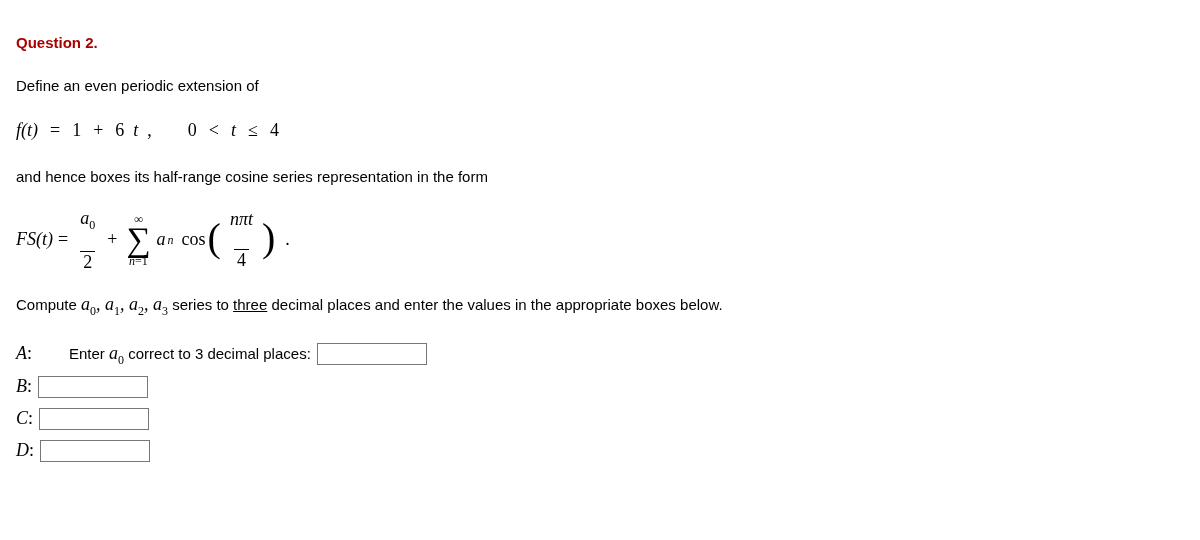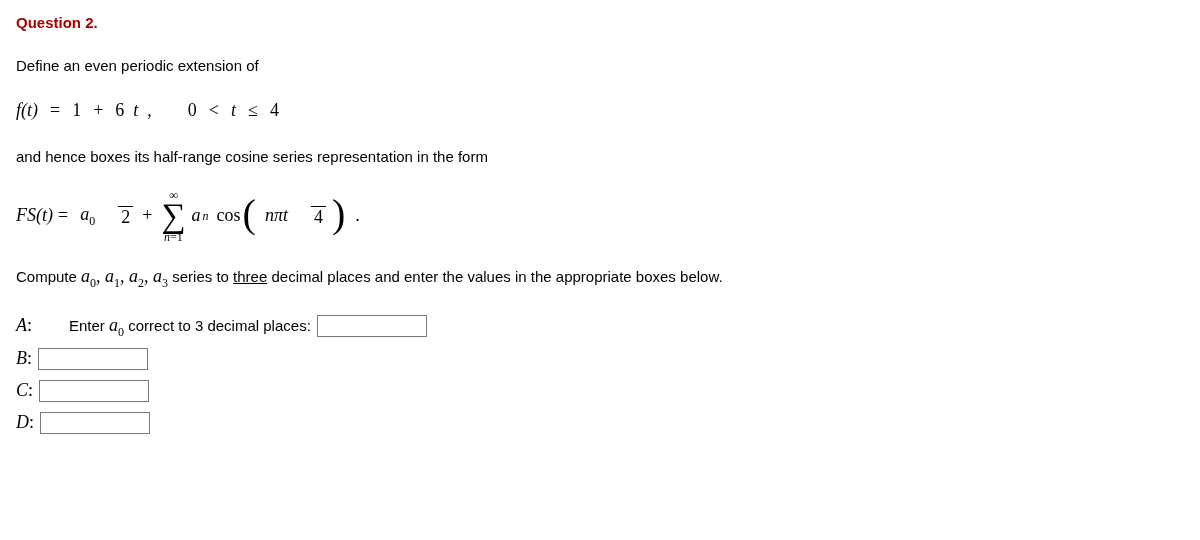--- a/index.html
+++ b/index.html
@@ -10,20 +10,21 @@
       margin: 0;
       padding: 12px 16px;
       width: 1200px;
       line-height: 1.5;
     }
     .qtitle {
       color: #aa0000;
       font-weight: bold;
       font-size: 15px;
       margin-bottom: 20px;
+      margin-top: 20px;
     }
     .para {
       margin: 14px 0 20px 0;
     }
     .math {
       font-family: "Times New Roman", Times, serif;
       font-size: 18px;
       font-style: italic;
     }
     .mathline {
@@ -40,20 +41,21 @@
     .seriesline {
       font-family: "Times New Roman", Times, serif;
       font-size: 18px;
       margin: 14px 0 20px 0;
       display: flex;
       align-items: center;
       gap: 2px;
     }
     .frac {
       display: inline-flex;
+      flex-direction: column;
       align-items: center;
       vertical-align: middle;
       line-height: 1;
       margin: 0 4px;
       gap: 20px;
     }
     .frac .num { padding: 0 3px 1px 3px; }
     .frac .den { border-top: 1px solid #000; padding: 1px 3px 0 3px; }
     .sumwrap {
       display: inline-flex;

